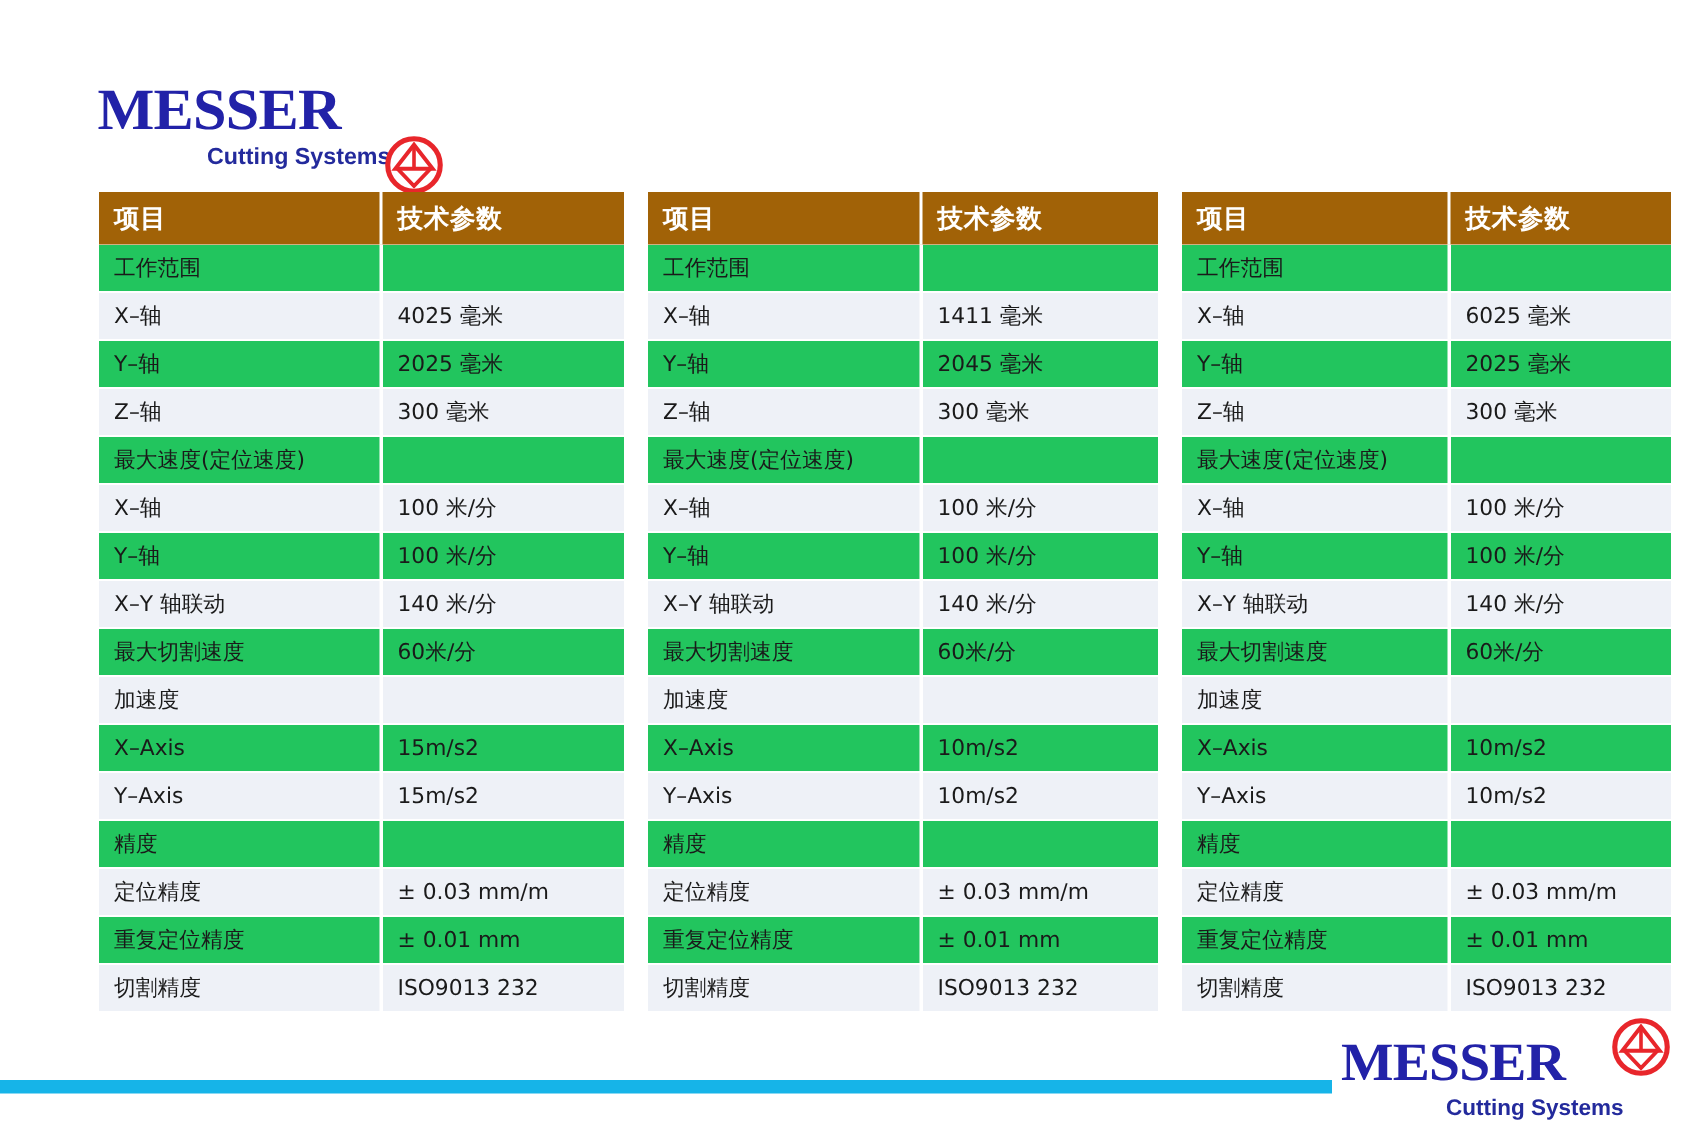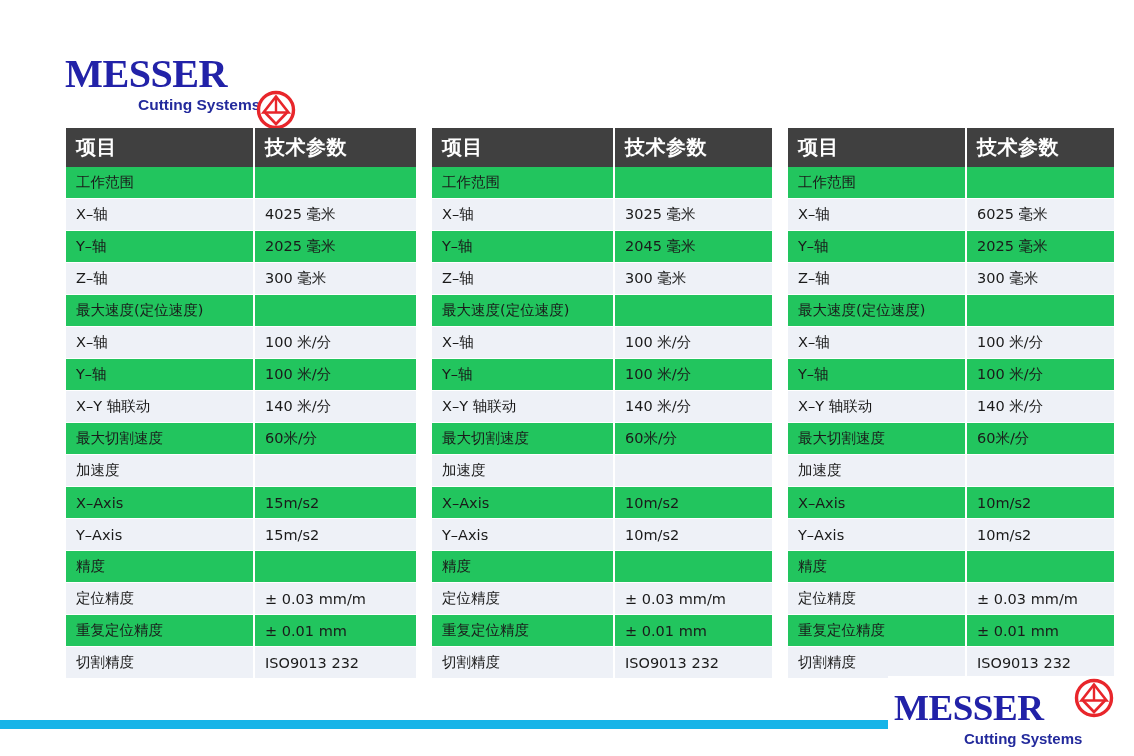--- a/index.html
+++ b/index.html
@@ -92,24 +92,24 @@
     top: 0;
     border-collapse: collapse;
     table-layout: fixed;
     font-size: 14.5px;
   }
   .spec-table.t0 { left: 66px;  width: 350px; }
   .spec-table.t1 { left: 432px; width: 340px; }
   .spec-table.t2 { left: 788px; width: 326px; }
 
   .spec-table th {
-    background: #404040;
+    background: #a16207;
     color: #ffffff;
     font-weight: bold;
-    font-size: 20px;
+    font-size: 17px;
     text-align: left;
     padding: 6px 0 6px 10px;
     height: 20px;
     font-family: "DejaVu Sans", "Liberation Sans", sans-serif;
     border-right: 2px solid #ffffff;
     letter-spacing: 0.5px;
     margin-left: 44px;
   }
   .spec-table th:last-child { border-right: none; }
 
@@ -308,21 +308,21 @@
         <th>技术参数</th>
       </tr>
     </thead>
     <tbody>
         <tr class="odd">
           <td>工作范围</td>
           <td></td>
         </tr>
         <tr class="even">
           <td>X–轴</td>
-          <td>3025 毫米</td>
+          <td>1411 毫米</td>
         </tr>
         <tr class="odd">
           <td>Y–轴</td>
           <td>2045 毫米</td>
         </tr>
         <tr class="even">
           <td>Z–轴</td>
           <td>300 毫米</td>
         </tr>
         <tr class="odd">

